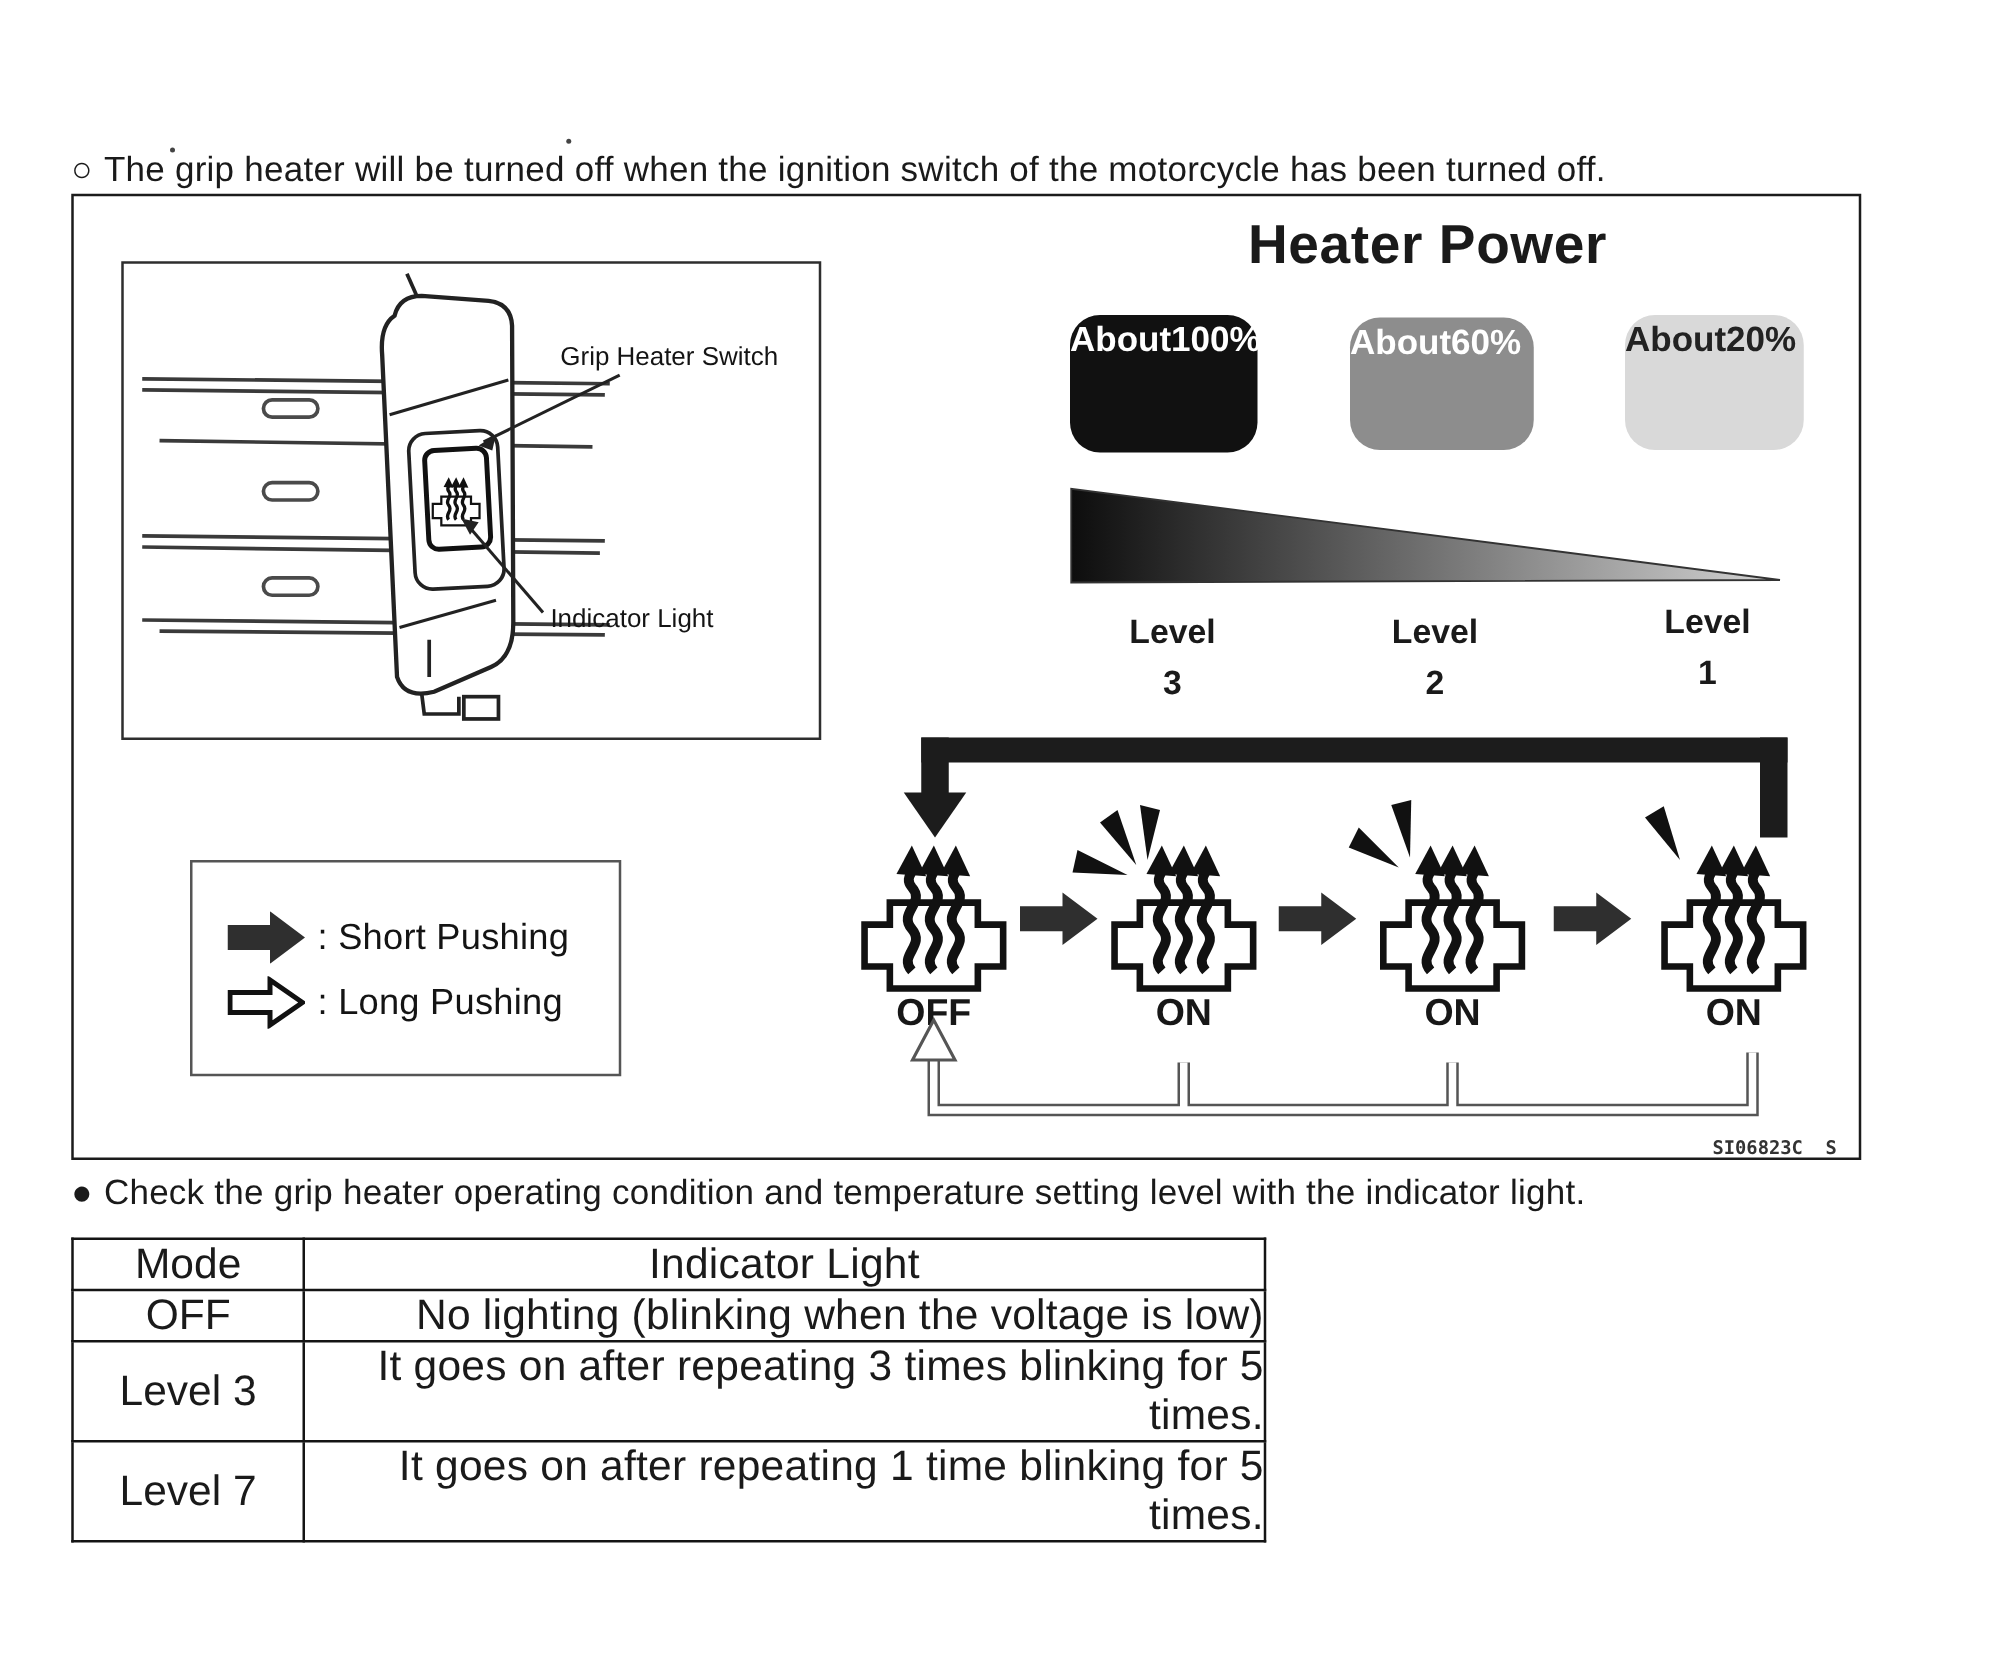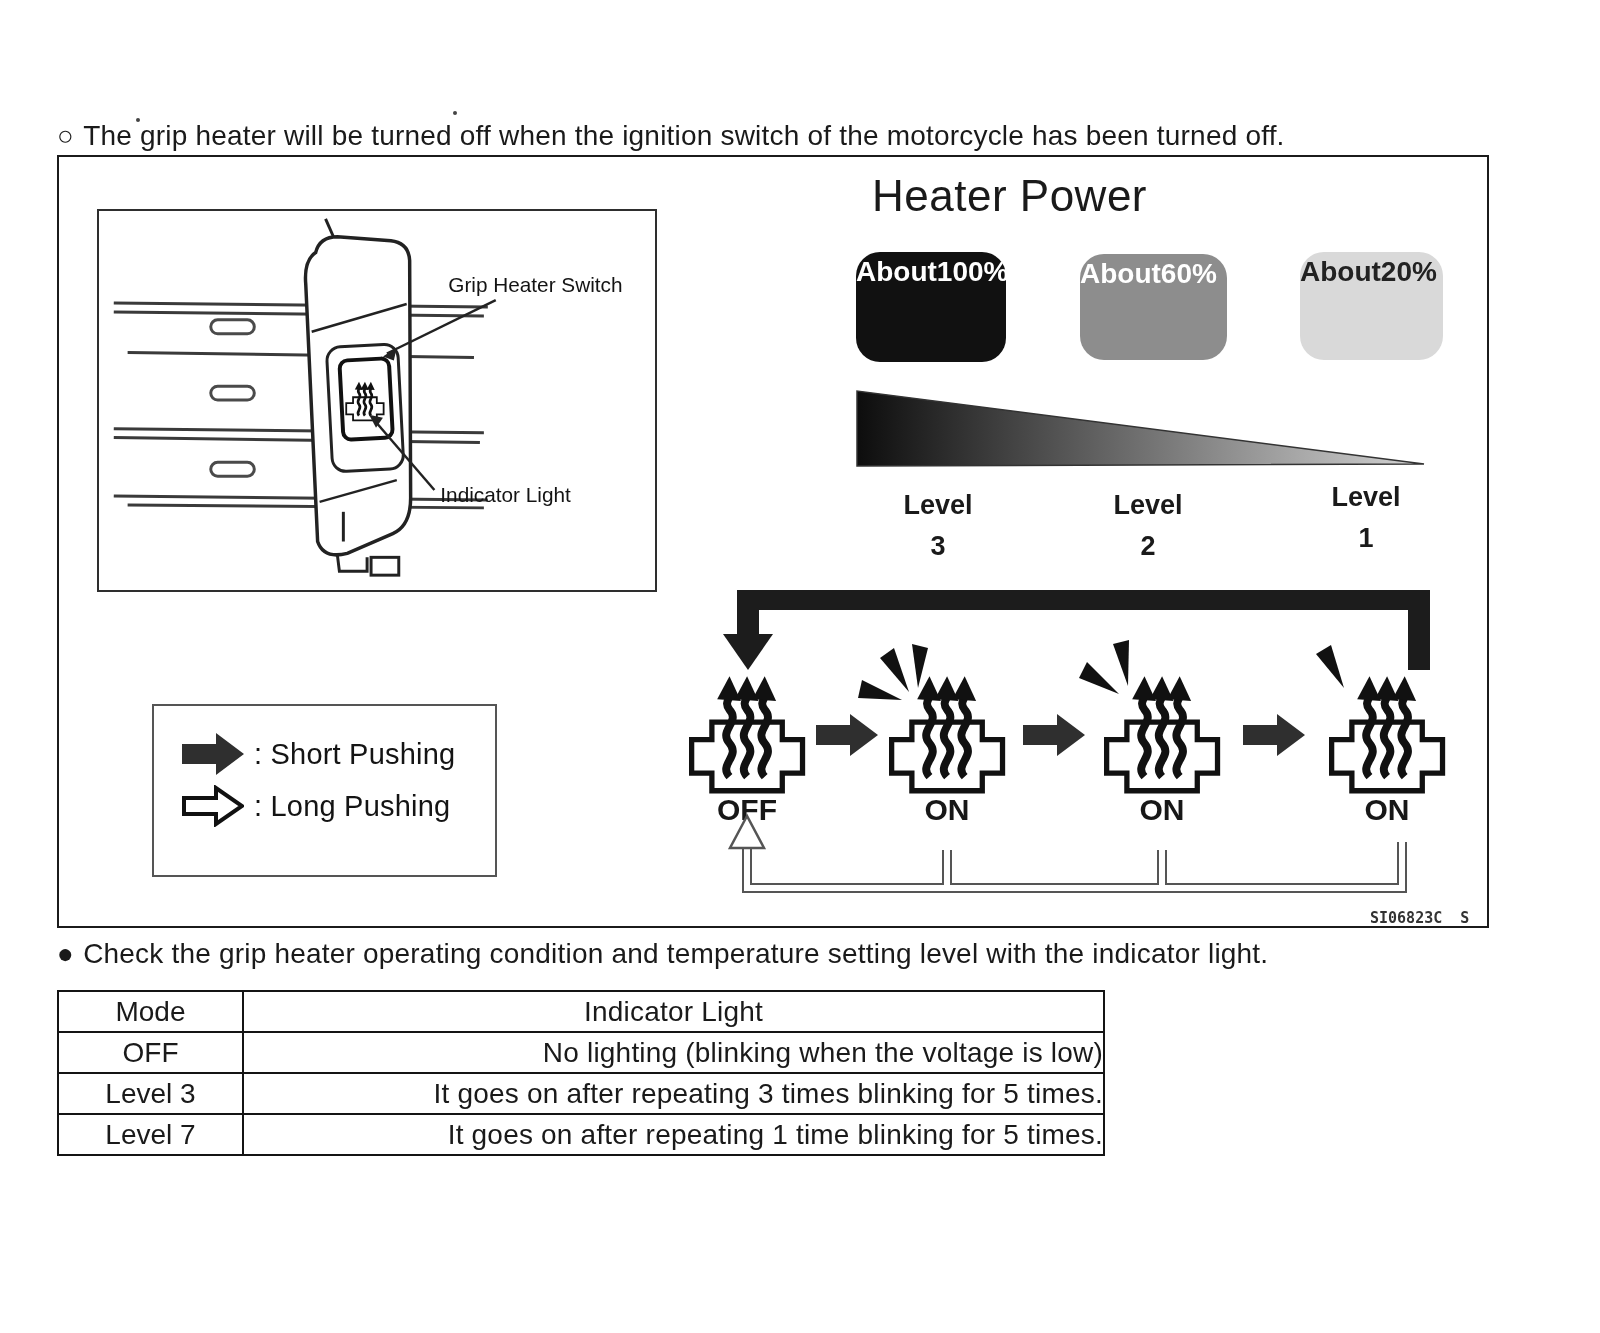--- a/index.html
+++ b/index.html
@@ -11,43 +11,43 @@
 
   
   .note-line { position:absolute; left:57px; display:flex; align-items:flex-start; font-size:28px; letter-spacing:0.2px; white-space:nowrap; }
   .note-line .bullet { margin-right:9px; }
 
   
   .figure-box { position:absolute; left:57px; top:155px; width:1432px; height:773px; border:2px solid #1b1b1b; background:#fff; }
 
   .illus-svg { position:absolute; left:38px; top:52px; width:560px; height:383px; border:2px solid #2e2e2e; background:#fff; }
 
-  .hp-title { position:absolute; left:813px; top:14px; width:540px; text-align:left; font-size:44px; font-weight:normal; letter-spacing:0.5px; }
+  .hp-title { position:absolute; left:813px; top:14px; width:540px; text-align:center; font-size:44px; font-weight:bold; letter-spacing:0.5px; }
 
   .power-box { position:absolute; border-radius:24px; text-align:center; font-size:28px; font-weight:600; line-height:1.45; display:flex; flex-direction:row; justify-content:flex-start; }
   .pb1 { left:797px; top:95px;  width:150px; height:110px; background:#111111; color:#ffffff; }
   .pb2 { left:1021px; top:97px; width:147px; height:106px; background:#8d8d8d; color:#ffffff; }
   .pb3 { left:1241px; top:95px; width:143px; height:108px; background:#d9d9d9; color:#222222; }
 
   .tri-svg { position:absolute; left:795px; top:228px; width:575px; height:84px; }
 
   .level-label { position:absolute; top:328px; width:140px; text-align:center; font-size:27px; font-weight:bold; line-height:1.5; }
   .lv3 { left:809px; } .lv2 { left:1019px; } .lv1 { left:1237px; top:320px; }
 
   .flow-svg { position:absolute; left:543px; top:385px; width:900px; height:400px; }
   .flow-svg text { font-family:"Liberation Sans", sans-serif; font-weight:bold; font-size:30px; fill:#171717; }
 
-  .legend-box { position:absolute; left:93px; top:531px; width:345px; height:173px; border:2px solid #555; padding:22px 0 0 28px;margin-top:16px; }
+  .legend-box { position:absolute; left:93px; top:531px; width:345px; height:173px; border:2px solid #555; padding:34px 0 0 28px; }
   .legend-row { display:flex; align-items:center; height:52px; font-size:29px; letter-spacing:0.2px; color:#141414; }
   .legend-row svg { margin-right:10px; }
 
   .fig-code { position:absolute; left:1311px; top:752px; font-size:15px; font-weight:bold; font-family:"DejaVu Sans Mono", monospace; color:#333; white-space:pre; letter-spacing:0px; }
 
   
-  table.modes { position:absolute; left:57px; top:990px; width:1048px; border-collapse:collapse; font-size:28px; }
+  table.modes { position:absolute; left:57px; top:990px; width:956px; border-collapse:collapse; font-size:34px; }
   table.modes th, table.modes td { border:2px solid #141414; font-weight:normal; height:41px; }
   table.modes .c-mode { width:185px; text-align:center; }
   table.modes .c-desc { text-align:right; padding-left:14px; letter-spacing:0.2px; }
   table.modes th.c-desc { text-align:center; padding-left:0; }
 </style>
 </head>
 <body>
 
 <div class="dot" style="left:136px; top:118px;"></div>
 <div class="dot" style="left:453px; top:111px;"></div>

